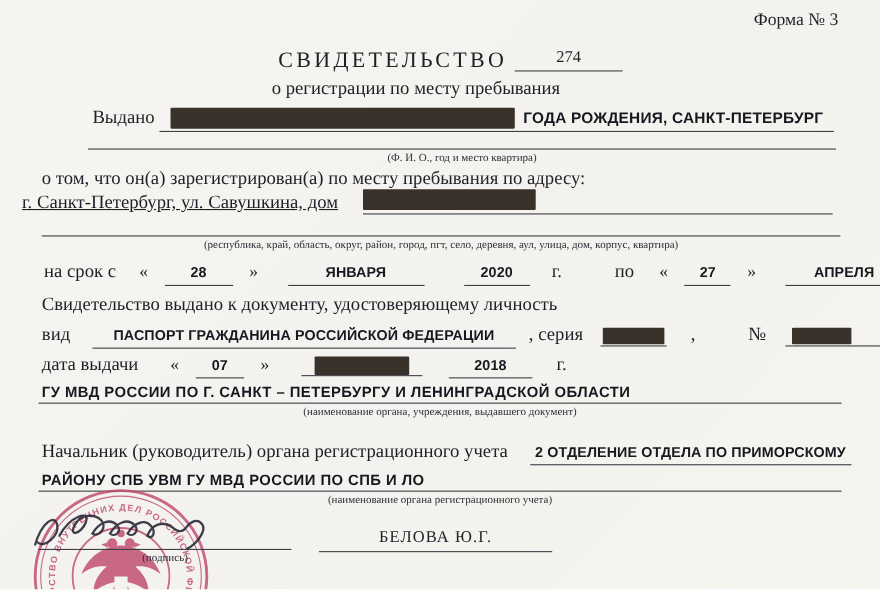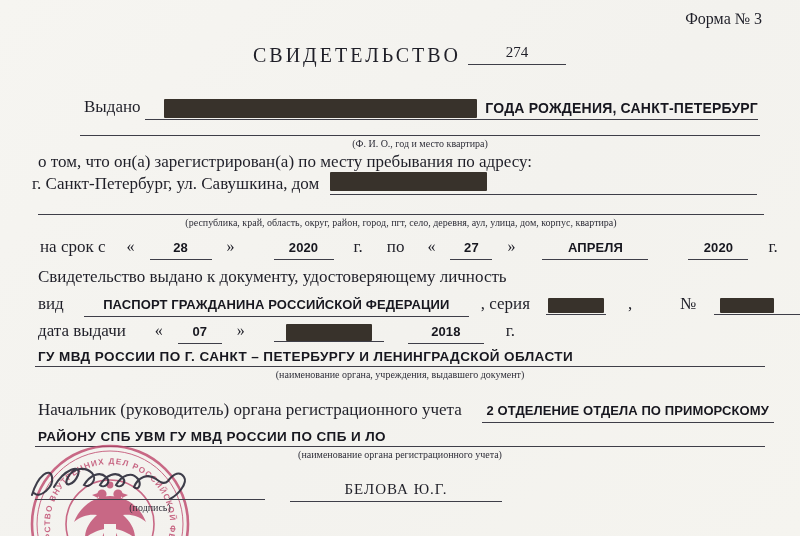--- a/index.html
+++ b/index.html
@@ -26,45 +26,47 @@
 <body>
 
 <div class="page">
 
   <div class="abs" style="top:10px; right:38px; font-size:16px;">Форма № 3</div>
 
   <div class="abs title" style="left:253px; top:44px;">СВИДЕТЕЛЬСТВО</div>
   <div class="abs slot" style="left:468px; top:40px; width:98px; height:24px; line-height:24px;">
     <span style="font-size:15px;text-align:right;">274</span>
   </div>
+  <div class="abs t17" style="left:247px; top:69px;">о регистрации по месту пребывания</div>
 
   <div class="abs t17" style="left:84px; top:96px;">Выдано</div>
-  <div class="abs slot" style="left:145px; top:96px; width:613px; height:23px; line-height:23px; text-align:right;">
+  <div class="abs slot" style="left:145px; top:96px; width:613px; height:23px; line-height:23px; text-align:center;">
     <span class="bar" style="width:313px; height:19px; margin-bottom:1px;"></span>
     <span class="bval14" style="margin-left:4px;">ГОДА РОЖДЕНИЯ, САНКТ-ПЕТЕРБУРГ</span>
   </div>
   <div class="rule" style="left:80px; top:135px; width:680px;"></div>
   <div class="caption" style="left:80px; top:138px; width:680px;">(Ф. И. О., год и место квартира)</div>
 
   <div class="abs t17" style="left:38px; top:151px;">о том, что он(а) зарегистрирован(а) по месту пребывания по адресу:</div>
-  <div class="abs t17" style="left:32px; top:173px;">г. Санкт-Петербург, ул. Савушкина, дом</div>
+  <div class="abs t17" style="left:20px; top:173px;text-decoration:underline;">г. Санкт-Петербург, ул. Савушкина, дом</div>
   <div class="abs slot" style="left:330px; top:172px; width:427px; height:22px; text-align:left;">
     <span class="bar" style="width:157px; height:19px; margin-bottom:1px;"></span>
   </div>
   <div class="rule" style="left:38px; top:214px; width:726px;"></div>
   <div class="caption" style="left:38px; top:217px; width:726px;">(республика, край, область, округ, район, город, пгт, село, деревня, аул, улица, дом, корпус, квартира)</div>
 
   <div class="abs flexrow t17" style="left:40px; top:236px;">
     <span>на срок с</span>
     <span class="q" style="margin-left:6px;">«</span>
     <span class="slot bval" style="width:62px;">28</span>
     <span class="q">»</span>
+    <span class="slot bval" style="width:124px; margin-left:12px;">ЯНВАРЯ</span>
     <span class="slot bval" style="width:60px; margin-left:24px;">2020</span>
     <span style="margin-left:8px;">г.</span>
-    <span style="margin-left:12px;">по</span>
+    <span style="margin-left:36px;">по</span>
     <span class="q" style="margin-left:8px;">«</span>
     <span class="slot bval" style="width:42px;">27</span>
     <span class="q">»</span>
     <span class="slot bval" style="width:106px; margin-left:12px;">АПРЕЛЯ</span>
     <span class="slot bval" style="width:60px; margin-left:28px;">2020</span>
     <span style="margin-left:8px;">г.</span>
   </div>
 
   <div class="abs t17" style="left:38px; top:266px;">Свидетельство выдано к документу, удостоверяющему личность</div>
 

